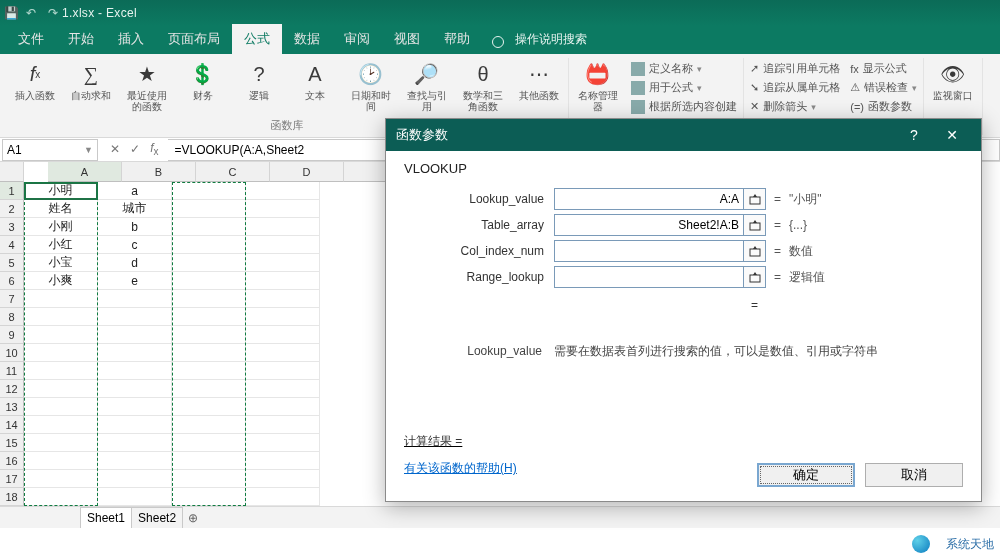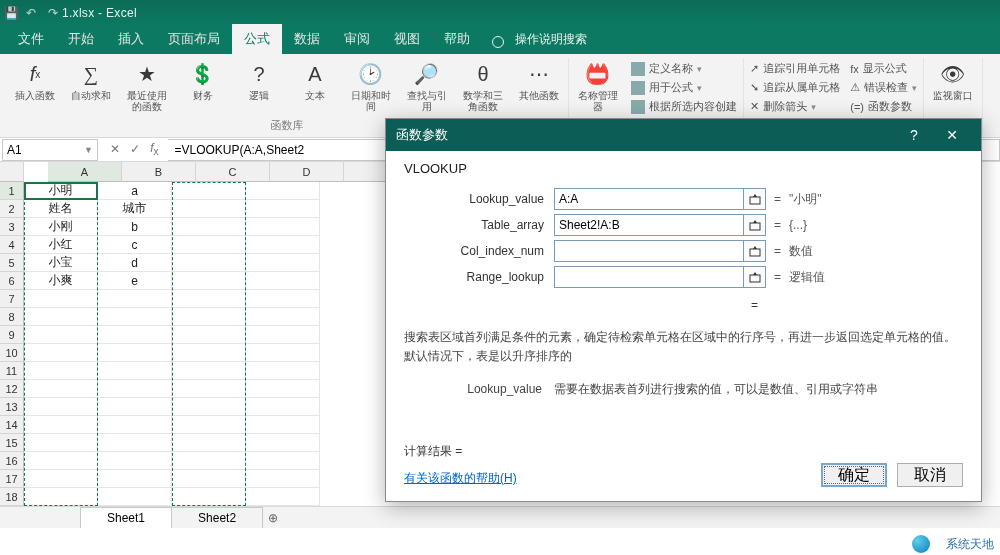--- a/index.html
+++ b/index.html
@@ -46,46 +46,46 @@
 .rowheads { display:flex; flex-direction:column; }
 .rowhead { width:24px; height:18px; border-right:1px solid #bfbfbf; border-bottom:1px solid #d4d4d4; background:#f0f0f0; display:flex; align-items:center; justify-content:center; font-size:11px; color:#333; }
 .cells { position:relative; }
 .cellrow { display:flex; }
 .cell { width:74px; height:18px; border-right:1px solid #e6e6e6; border-bottom:1px solid #e6e6e6; font-size:12px; display:flex; align-items:center; justify-content:center; color:#222; }
 
 .marching { position:absolute; border:1.5px dashed #107c41; pointer-events:none; }
 .active-cell { position:absolute; border:2px solid #1f7246; pointer-events:none; }
 
 .sheettabs { height:22px; border-top:1px solid #d9d9d9; background:#f3f3f3; display:flex; align-items:center; padding-left:80px; gap:0; font-size:12px; }
-.sheettab { padding:3px 26px; border:1px solid #c9c9c9; border-bottom:none; background:#fff; cursor:pointer; margin-right:-1px; }
+.sheettab { padding:3px 6px; border:1px solid #c9c9c9; border-bottom:none; background:#fff; cursor:pointer; margin-right:-1px; }
 .sheettab.inactive { background:#f3f3f3; }
 .addsheet { width:22px; text-align:center; color:#666; cursor:pointer; }
 
 
 .dialog { position:absolute; left:385px; top:118px; width:597px; height:384px; background:#fff; border:1px solid #8a8a8a; box-shadow:0 5px 20px rgba(0,0,0,.3); display:flex; flex-direction:column; }
 .dlg-title { height:32px; background:#0c5d55; color:#fff; display:flex; align-items:center; padding:0 10px; font-size:13px; }
 .dlg-title .spacer { flex:1; }
 .dlg-title .wbtn { width:38px; text-align:center; font-size:14px; cursor:pointer; }
 .dlg-body { flex:1; padding:10px 18px 6px; color:#333; font-size:12px; display:flex; flex-direction:column; }
 .dlg-body h4 { font-size:13px; font-weight:normal; color:#222; margin-bottom:8px; }
 .frow { display:flex; align-items:center; margin:4px 0; }
 .frow label { width:150px; text-align:right; padding-right:10px; color:#333; }
-.frow input { width:190px; height:22px; border:1px solid #7a9ab8; padding:0 4px; font-size:12px; }
+.frow input { width:190px; height:22px; border:1px solid #7a9ab8; padding:0 4px; font-size:12px;text-align:right; }
 .refbtn { width:22px; height:22px; border:1px solid #7a9ab8; border-left:none; display:flex; align-items:center; justify-content:center; cursor:pointer; background:#fafafa; }
 .refbtn svg { width:12px; height:12px; }
 .eq { padding:0 8px; color:#555; }
 .rval { color:#555; }
 .desc { margin-top:16px; line-height:1.6; color:#444; }
 .desc .sub { display:flex; margin-top:14px; }
 .desc .sub b { width:150px; text-align:right; padding-right:12px; font-weight:normal; }
-.dlg-foot { padding:6px 18px 14px; }
+.dlg-foot { padding:6px 18px 24px;text-decoration:underline; }
 .calcres { color:#333; margin-bottom:10px; }
 .helplnk { color:#0066cc; text-decoration:underline; cursor:pointer; font-size:12px; }
 .dlg-btns { position:absolute; right:18px; bottom:14px; display:flex; gap:10px; }
-.dlg-btns button { width:66px; height:24px; border:1px solid #aeaeae; background:#f0f0f0; font-size:16px; cursor:pointer; }
+.dlg-btns button { width:98px; height:24px; border:1px solid #aeaeae; background:#f0f0f0; font-size:13px; cursor:pointer; }
 .dlg-btns button.primary { outline:1px dotted #666; outline-offset:-4px; border:2px solid #7aa7d0; }
 
 .watermark { position:absolute; right:6px; bottom:2px; font-size:12px; color:#2b6ea7; display:flex; align-items:center; gap:16px; pointer-events:none; }
 .watermark .globe { width:18px;height:18px;border-radius:50%; background:radial-gradient(circle at 30% 30%, #5fd0e8, #0b7bbf); }
 
 .colhead.sel, .rowhead.sel { background:#e0e9e0; }
 </style>
 </head>
 <body>
 
@@ -471,21 +471,20 @@
               <rect x="1" y="4" width="10" height="7" fill="none" stroke="#333"></rect>
               <path d="M6 1 L4 4 L8 4 Z" fill="#333"></path>
             </svg>
           </div>
           <span class="eq">=</span>
           <span class="rval">逻辑值</span>
         </div>
       </div>
     <div style="text-align:right; padding-right:205px; margin-top:6px;"><span>=</span></div>
     <div class="desc">
-      <div>搜索表区域首列满足条件的元素，确定待检索单元格在区域中的行序号，再进一步返回选定单元格的值。默认情况下，表是以升序排序的</div>
       <div class="sub">
         <b>Lookup_value</b>
         <span>需要在数据表首列进行搜索的值，可以是数值、引用或字符串</span>
       </div>
     </div>
   </div>
   <div class="dlg-foot">
     <div class="calcres">计算结果 =</div>
     <a class="helplnk">有关该函数的帮助(H)</a>
     <div class="dlg-btns">

